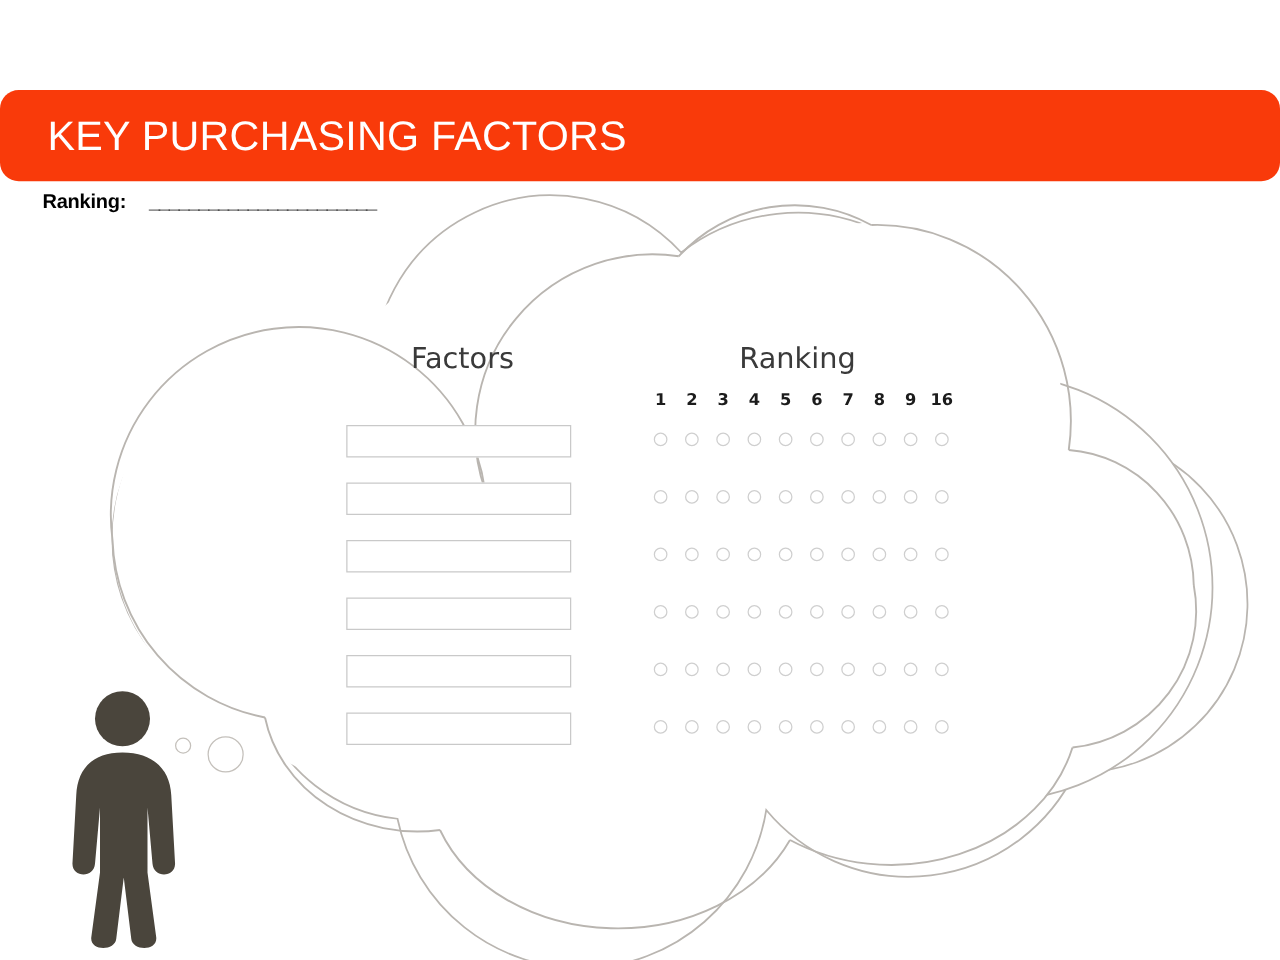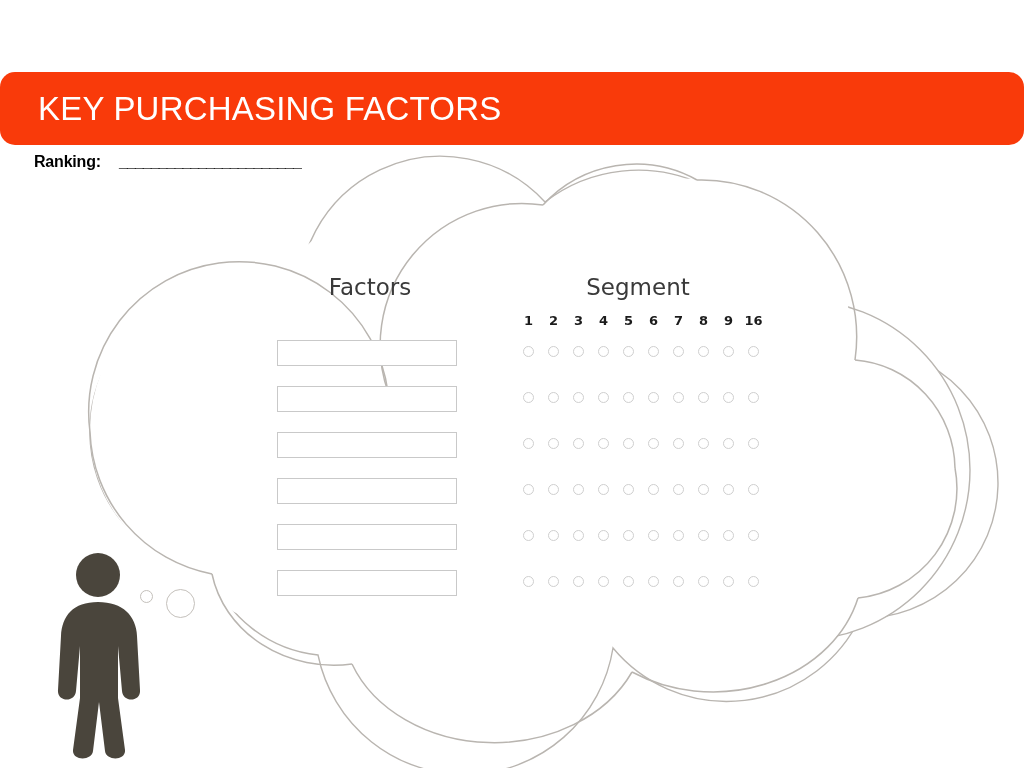--- a/index.html
+++ b/index.html
@@ -222,21 +222,21 @@
     <path d="M 632 672
              A 152 122 0 0 1 352 664"></path>
     <path d="M 352 664
              A 124 112 0 0 1 212 574"></path>
     <path d="M 212 574
              A 150 150 0 0 1 90 432"></path>
   </g>
 </svg>
 
 <div id="factors-header">Factors</div>
-<div id="ranking-header">Segment</div>
+<div id="ranking-header">Ranking</div>
 
 <div id="rank-numbers">
   <div class="rank-num">1</div>
   <div class="rank-num">2</div>
   <div class="rank-num">3</div>
   <div class="rank-num">4</div>
   <div class="rank-num">5</div>
   <div class="rank-num">6</div>
   <div class="rank-num">7</div>
   <div class="rank-num">8</div>

